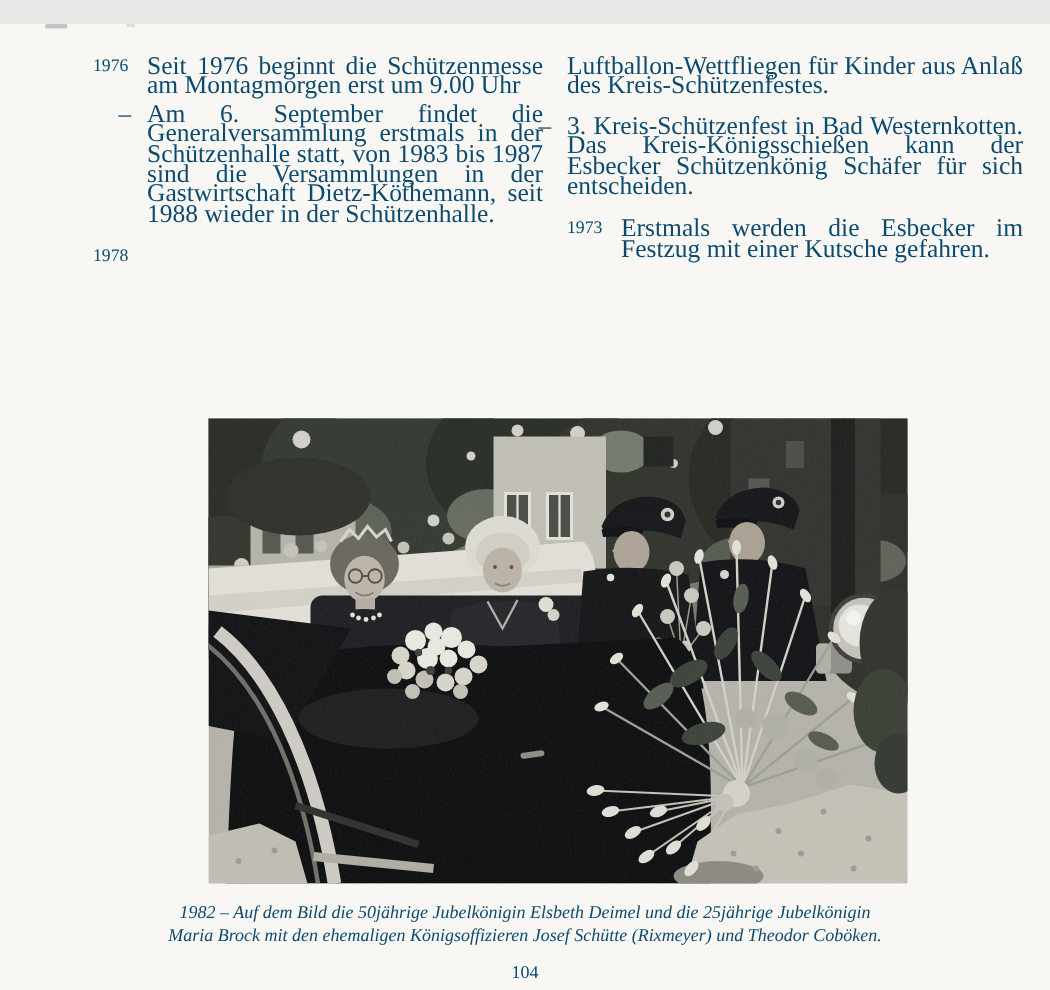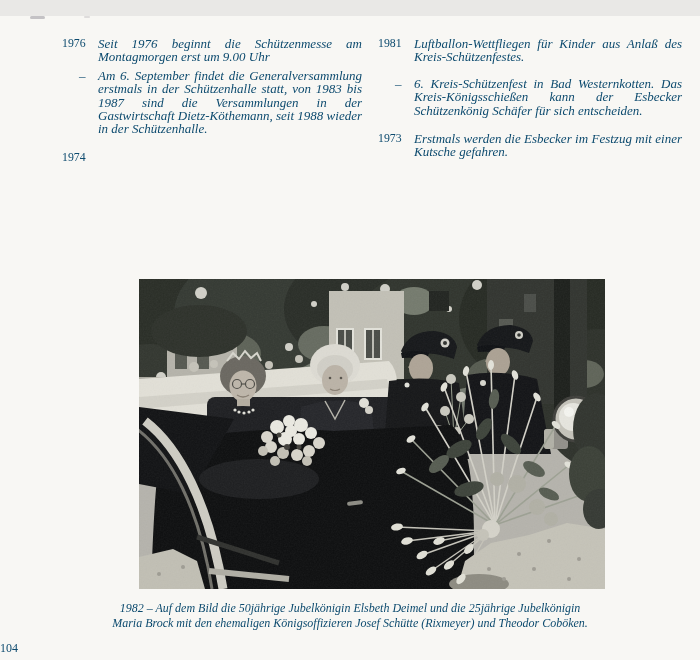--- a/index.html
+++ b/index.html
@@ -7,31 +7,31 @@
     position:relative;width:700px;height:660px;margin:16px auto;
     background:#f8f7f4;overflow:hidden;
     font-family:"Liberation Serif","DejaVu Serif",serif;color:#0c4a6e;
   }
   .columns{position:absolute;left:62px;top:21px;display:flex;gap:16px;}
   .col{width:300px;}
   .col.right{width:304px;}
   .entry{display:flex;margin-bottom:15px;}
   .year{width:36px;flex:none;font-size:11.8px;line-height:13.4px;}
   .texts{flex:1;}
-  .para{margin:0;font-size:13px;line-height:13.4px;text-align:justify;font-style:italic;}
+  .para{margin:0;font-size:17px;line-height:13.4px;text-align:justify;}
   .para.sub{position:relative;margin-top:5px;}
   .para.sub.gap{margin-top:13px;}
   .dash{position:absolute;left:-19px;top:0;}
   .photo{position:absolute;left:139px;top:263px;width:466px;height:310px;}
   .photo svg{display:block;}
   .caption{
     position:absolute;left:110px;top:585px;width:480px;
     text-align:center;font-style:italic;font-size:12px;line-height:14.6px;
   }
-  .pageno{position:absolute;left:0;top:625px;width:700px;text-align:left;font-size:12px;}
+  .pageno{position:absolute;left:0;top:625px;width:700px;text-align:center;font-size:12px;}
   .smudge{position:absolute;background:#8f8d95;opacity:.5;border-radius:2px;}
   .smudge.a{left:30px;top:0;width:15px;height:3px;}
   .smudge.b{left:84px;top:0;width:6px;height:2px;opacity:.25;}
 </style>
 </head>
 <body>
 
 <div class="page">
 
   <div class="smudge a"></div>
@@ -45,33 +45,32 @@
         <div class="texts">
           <p class="para">Seit 1976 beginnt die Schützenmesse am Montagmorgen erst um 9.00 Uhr</p>
           <p class="para sub">
             <span class="dash">–</span>
             <span>Am 6. September findet die Generalversammlung erstmals in der Schützenhalle statt, von 1983 bis 1987 sind die Versammlungen in der Gastwirtschaft Dietz-Köthemann, seit 1988 wieder in der Schützenhalle.</span>
           </p>
         </div>
       </div>
 
       <div class="entry">
-        <div class="year">1974</div>
+        <div class="year">1978</div>
       </div>
 
     </div>
     <div class="col right">
 
       <div class="entry">
-        <div class="year">1981</div>
         <div class="texts">
           <p class="para">Luftballon-Wettfliegen für Kinder aus Anlaß des Kreis-Schützenfestes.</p>
           <p class="para sub gap">
             <span class="dash">–</span>
-            <span>6. Kreis-Schützenfest in Bad Westernkotten. Das Kreis-Königsschießen kann der Esbecker Schützenkönig Schäfer für sich entscheiden.</span>
+            <span>3. Kreis-Schützenfest in Bad Westernkotten. Das Kreis-Königsschießen kann der Esbecker Schützenkönig Schäfer für sich entscheiden.</span>
           </p>
         </div>
       </div>
 
       <div class="entry">
         <div class="year">1973</div>
         <div class="texts">
           <p class="para">Erstmals werden die Esbecker im Festzug mit einer Kutsche gefahren.</p>
         </div>
       </div>

